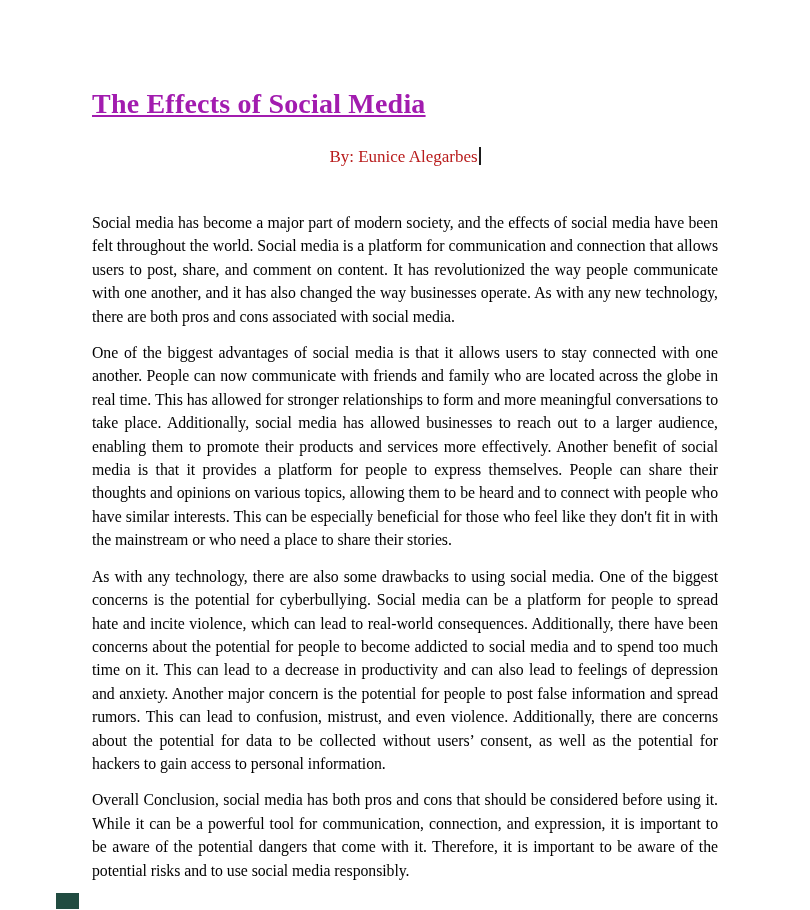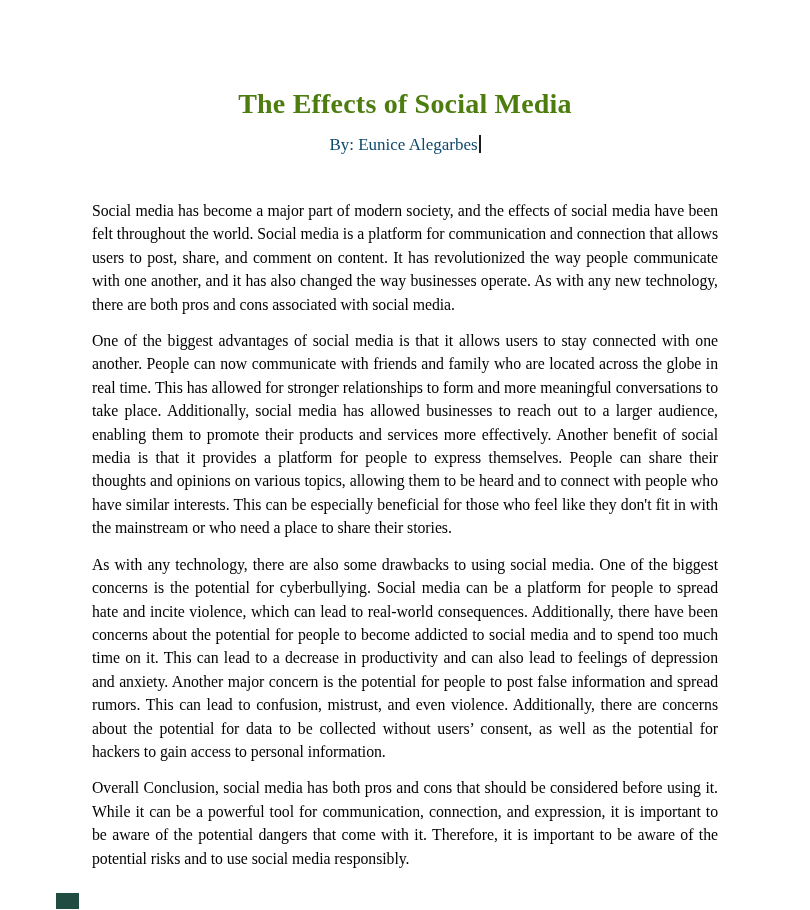--- a/index.html
+++ b/index.html
@@ -9,31 +9,32 @@
     background:#ffffff;
     overflow:hidden;
     font-family:"Liberation Serif","DejaVu Serif",serif;
   }
   .content{
     position:absolute;
     left:92px;top:0;width:626px;
   }
   .doc-title{
     margin:88px 0 0 0;
-    text-align:center;
+    text-align:left;
     font-size:28px;
     font-weight:bold;
     letter-spacing:0.2px;
-    color:#4d7c0f;
+    color:#a21caf;
+    text-decoration:underline;
   }
   .byline{
-    margin-top:15px;
+    margin-top:27px;
     text-align:center;
     font-size:17px;
-    color:#0c4a6e;
+    color:#b91c1c;
   }
   .caret{
     display:inline-block;
     width:0;height:18px;
     border-left:2px solid #1b1b1b;
     vertical-align:-3px;
     margin-left:1px;
   }
   .body-text{margin-top:44px;}
   .body-text p{

